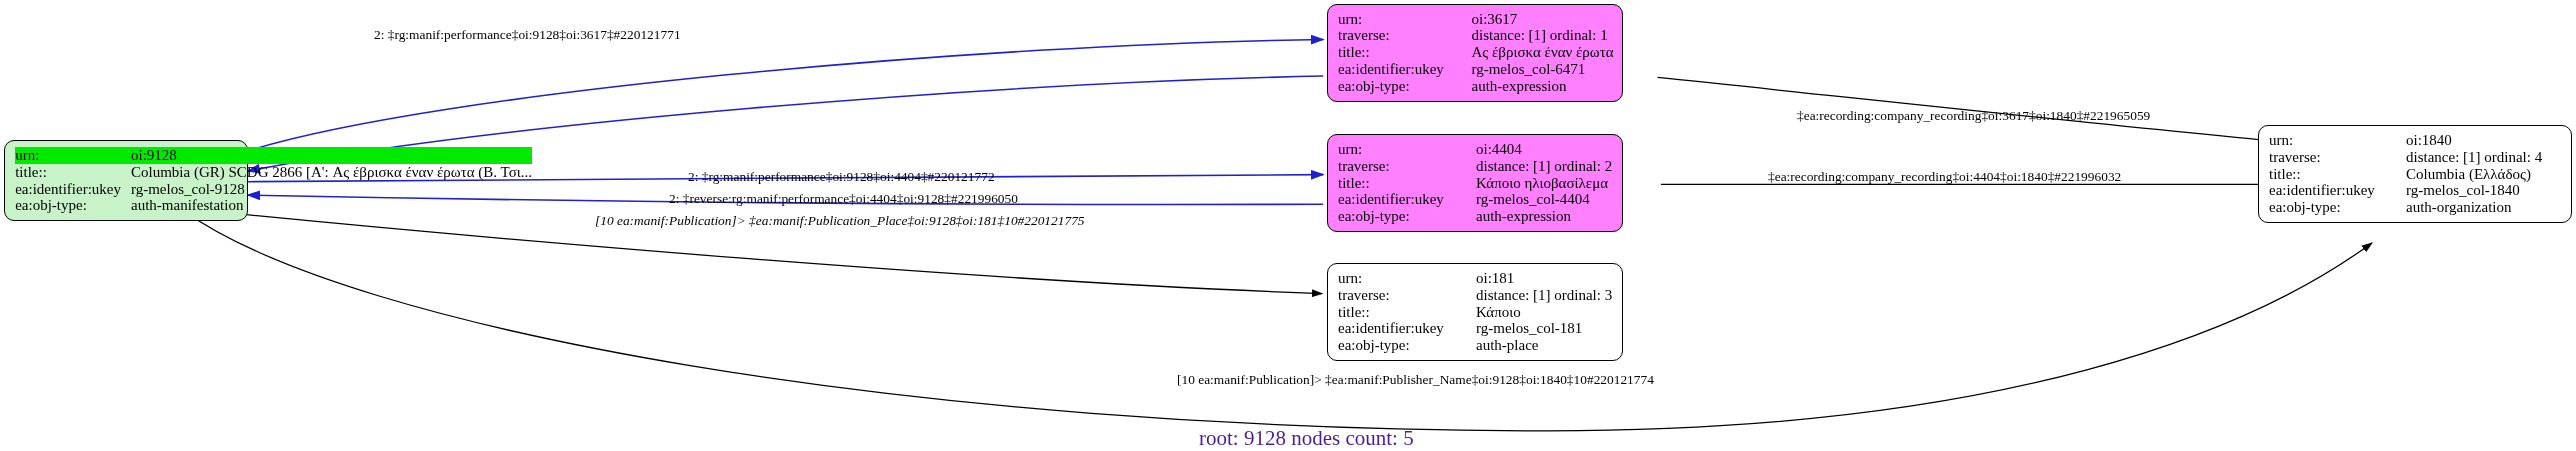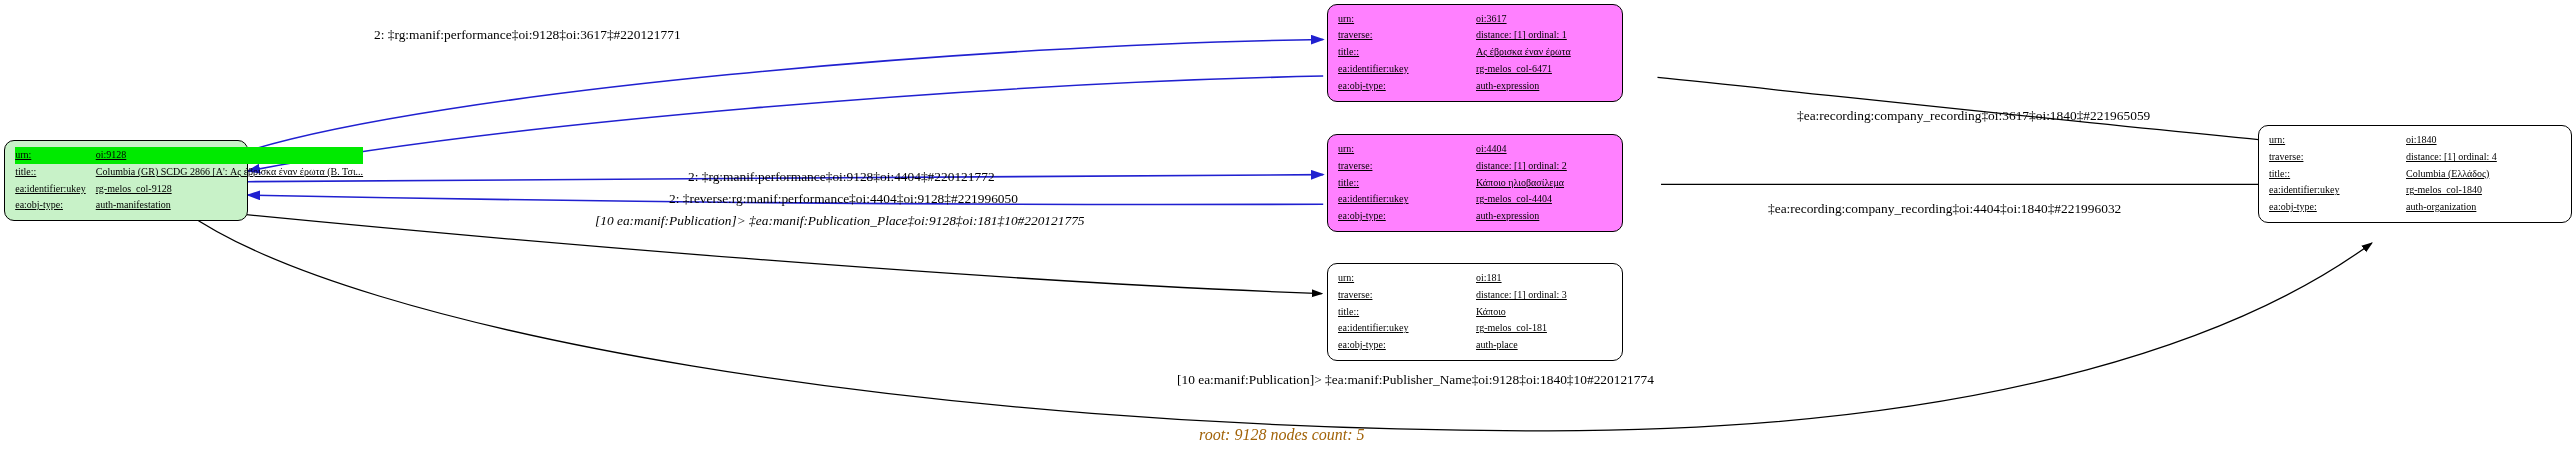--- a/index.html
+++ b/index.html
@@ -39,26 +39,25 @@
   .node.green  { background: #c8f2c8; border-color: #000000; }
   .node.pink   { background: #ff80ff; border-color: #000000; }
   .node.white  { background: #ffffff; }
 
   .node-table {
     border-collapse: collapse;
     border-spacing: 0;
     width: 100%;
   }
   .node-table td {
-    font-size: 10px;
+    font-size: 15px;
     line-height: 16px;
     padding: 0 0 0.7px 0;
     white-space: nowrap;
     vertical-align: top;
-    text-decoration: underline;
   }
   .node-table td.key { padding-right: 10px; }
   .node-table tr.highlight td {
     background: #00ea00;
   }
   .node-table tr.highlight td.key { padding-right: 0; }
   .node-table tr.highlight td.val { padding-left: 0; }
 
   
   .node.n9128 td.key { width: 160px; }
@@ -69,24 +68,23 @@
   .edge-label {
     position: absolute;
     font-size: 13.4px;
     line-height: 15px;
     white-space: nowrap;
     color: #000000;
     background: transparent;
   }
   .caption {
     position: absolute;
-    font-size: 16px;
+    font-size: 21px;
     white-space: nowrap;
-    color: #a16207;
-    font-style: italic;
+    color: #4c1d95;
   }
 </style>
 </head>
 <body>
 
 <div id="graph-canvas">
 
   <svg id="edge-layer" viewBox="0 0 3660 642">
     <defs>
       <marker id="arrow-blue" markerWidth="9" markerHeight="9" refX="8" refY="3.2" orient="auto" markerUnits="strokeWidth">
@@ -249,20 +247,20 @@
 
 
   <div class="edge-label" style="left:688px; top:169px;">2: ‡rg:manif:performance‡oi:9128‡oi:4404‡#220121772</div>
 
   <div class="edge-label" style="left:669px; top:191px;">2: ‡reverse:rg:manif:performance‡oi:4404‡oi:9128‡#221996050</div>
 
   <div class="edge-label" style="left:595px; top:213px;font-style:italic;">[10 ea:manif:Publication]&gt; ‡ea:manif:Publication_Place‡oi:9128‡oi:181‡10#220121775</div>
 
   <div class="edge-label" style="left:1797px; top:84px;margin-top:24px;">‡ea:recording:company_recording‡oi:3617‡oi:1840‡#221965059</div>
 
-  <div class="edge-label" style="left:1768px; top:169px;margin-top:32px;">‡ea:recording:company_recording‡oi:4404‡oi:1840‡#221996032</div>
+  <div class="edge-label" style="left:1768px; top:169px;">‡ea:recording:company_recording‡oi:4404‡oi:1840‡#221996032</div>
 
   <div class="edge-label" style="left:1177px; top:372px;">[10 ea:manif:Publication]&gt; ‡ea:manif:Publisher_Name‡oi:9128‡oi:1840‡10#220121774</div>
 
   <div class="caption" style="left:1199px; top:426px;">root: 9128 nodes count: 5</div>
 
 </div>
 
 
 </body></html>

